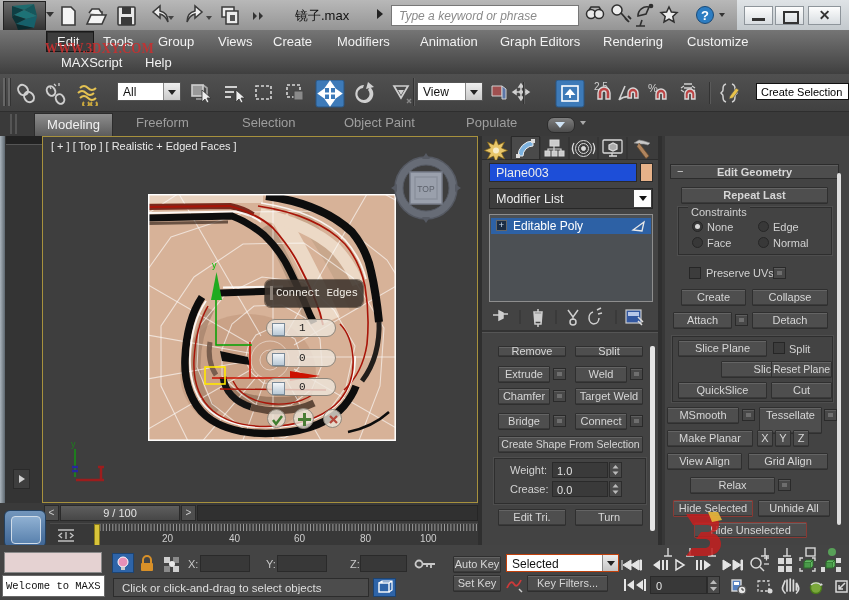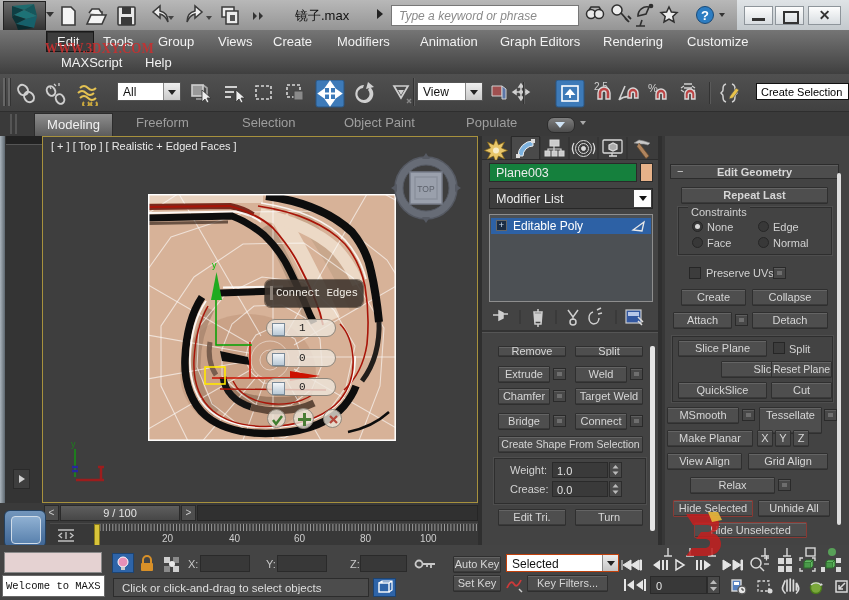--- a/index.html
+++ b/index.html
@@ -520,21 +520,21 @@
   <rect x="2" y="3" width="19" height="13" rx="1"></rect>
   <path d="M8,8 l4,-2 4,2 v4 l-4,2 -4,-2 z" fill="#aaa"></path>
   <path d="M8,19 h8 M11,16 v3"></path>
  </g>
  <g transform="translate(148,1)">
   <path d="M4,6 l5,-3 5,1 6,2 -2,2 -4,-1 -3,0 z" fill="#c9c9c9" stroke="#888" stroke-width=".6"></path>
   <path d="M9,6 l10,13 -3,2.5 -9,-12" fill="#b0855f" stroke="#6b4a28" stroke-width=".7"></path>
  </g>
 </svg>
 
-<div class="fld" style="left:7px;top:27px;width:148px;height:19px;background:#15803d;">
+<div class="fld" style="left:7px;top:27px;width:148px;height:19px;background:#1d4ed8;">
         <div style="position:absolute;left:6px;top:2px;font-size:12.5px;color:#ececec;">Plane003</div>
       </div>
 <div class="abs" style="left:158px;top:27px;width:13px;height:19px;background:#e7b289;border:1px solid #2a2a2a;box-sizing:border-box;"></div>
 
 <div class="fld" style="left:7px;top:52px;width:164px;height:21px;background:#3d3d3d;border:1px solid #272727;">
  <div style="position:absolute;left:6px;top:3px;font-size:12.5px;color:#ececec;">Modifier List</div>
  <div style="position:absolute;right:1px;top:1px;width:17px;height:17px;background:#fdfdfd;"></div>
  <div style="position:absolute;right:5px;top:7px;border-left:4.5px solid transparent;border-right:4.5px solid transparent;border-top:5.5px solid #111;"></div>
 </div>
 

